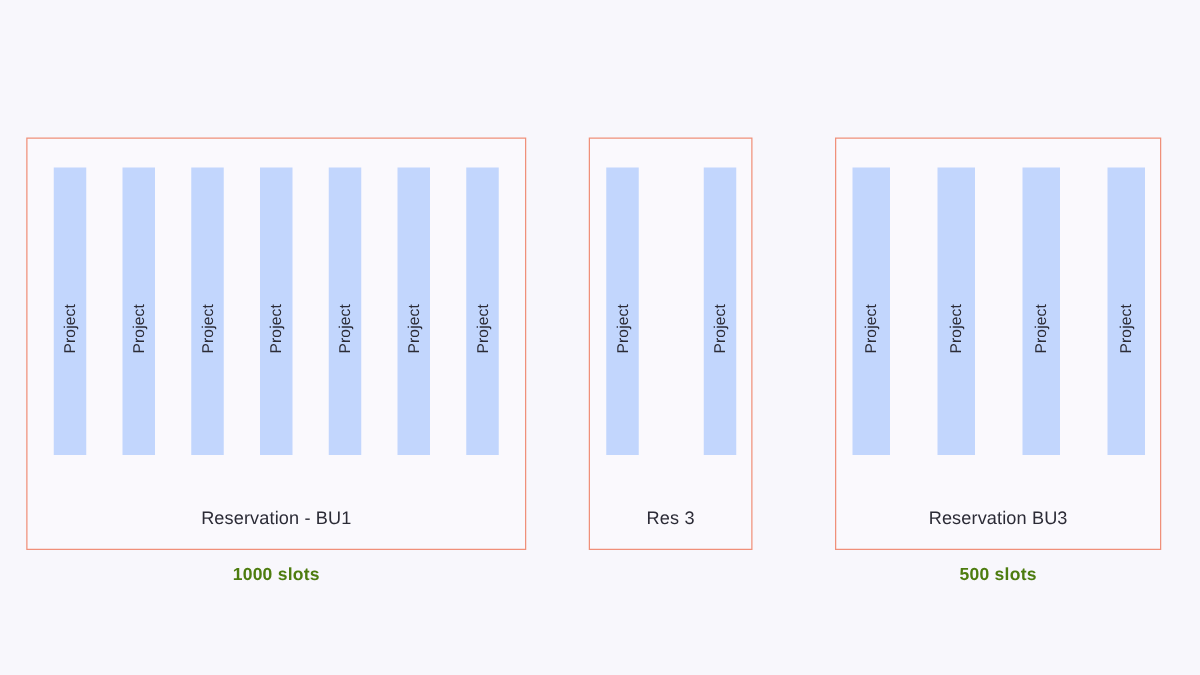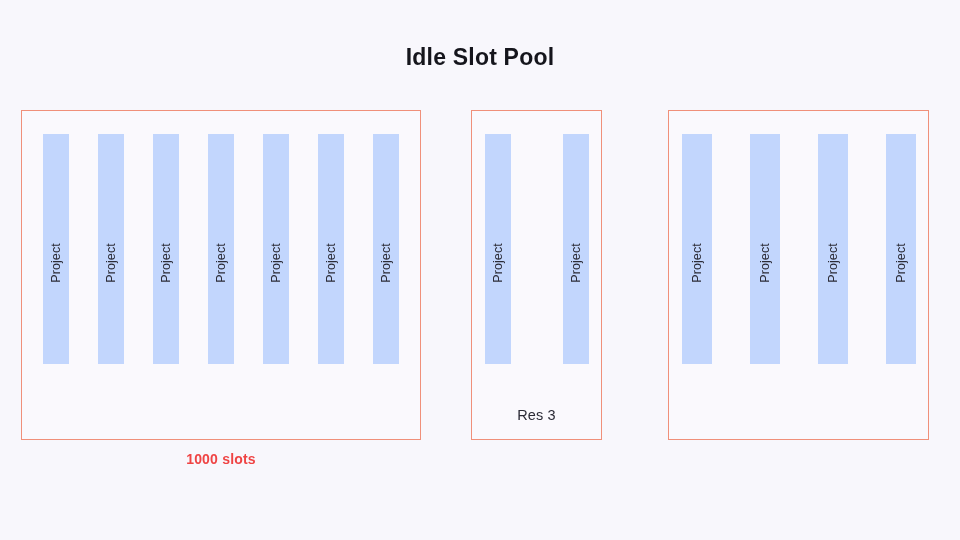--- a/index.html
+++ b/index.html
@@ -101,30 +101,29 @@
   }
 
   .slot-count {
     position: absolute;
     left: 0;
     width: 100%;
     top: 341px;
     text-align: center;
     font-size: 14px;
     font-weight: bold;
-    color: #ef4444;
+    color: #4d7c0f;
     letter-spacing: 0.2px;
   }
 </style>
 </head>
 <body>
 
 <div id="diagram-root">
 
-  <div class="page-title">Idle Slot Pool</div>
 
   <div class="reservations-row">
       <div class="reservation-group" style="left: 21px; width: 400px; height: 380px;">
         <div class="reservation-box" style="width: 400px;">
           <div class="slot-bars" style="gap: 29px;">
             <div class="slot-bar" style="width: 26px;">
               <span class="slot-bar-label">Project</span>
             </div>
             <div class="slot-bar" style="width: 26px;">
               <span class="slot-bar-label">Project</span>
@@ -138,20 +137,21 @@
             <div class="slot-bar" style="width: 26px;">
               <span class="slot-bar-label">Project</span>
             </div>
             <div class="slot-bar" style="width: 26px;">
               <span class="slot-bar-label">Project</span>
             </div>
             <div class="slot-bar" style="width: 26px;">
               <span class="slot-bar-label">Project</span>
             </div>
           </div>
+          <div class="reservation-name">Reservation - BU1</div>
         </div>
         <div class="slot-count">1000 slots</div>
       </div>
       <div class="reservation-group" style="left: 471px; width: 131px; height: 380px;">
         <div class="reservation-box" style="width: 131px;">
           <div class="slot-bars" style="gap: 52px;">
             <div class="slot-bar" style="width: 26px;">
               <span class="slot-bar-label">Project</span>
             </div>
             <div class="slot-bar" style="width: 26px;">
@@ -170,17 +170,19 @@
             <div class="slot-bar" style="width: 30px;">
               <span class="slot-bar-label">Project</span>
             </div>
             <div class="slot-bar" style="width: 30px;">
               <span class="slot-bar-label">Project</span>
             </div>
             <div class="slot-bar" style="width: 30px;">
               <span class="slot-bar-label">Project</span>
             </div>
           </div>
+          <div class="reservation-name">Reservation BU3</div>
         </div>
+        <div class="slot-count">500 slots</div>
       </div>
     </div>
 
 </div>
 
 </body></html>

